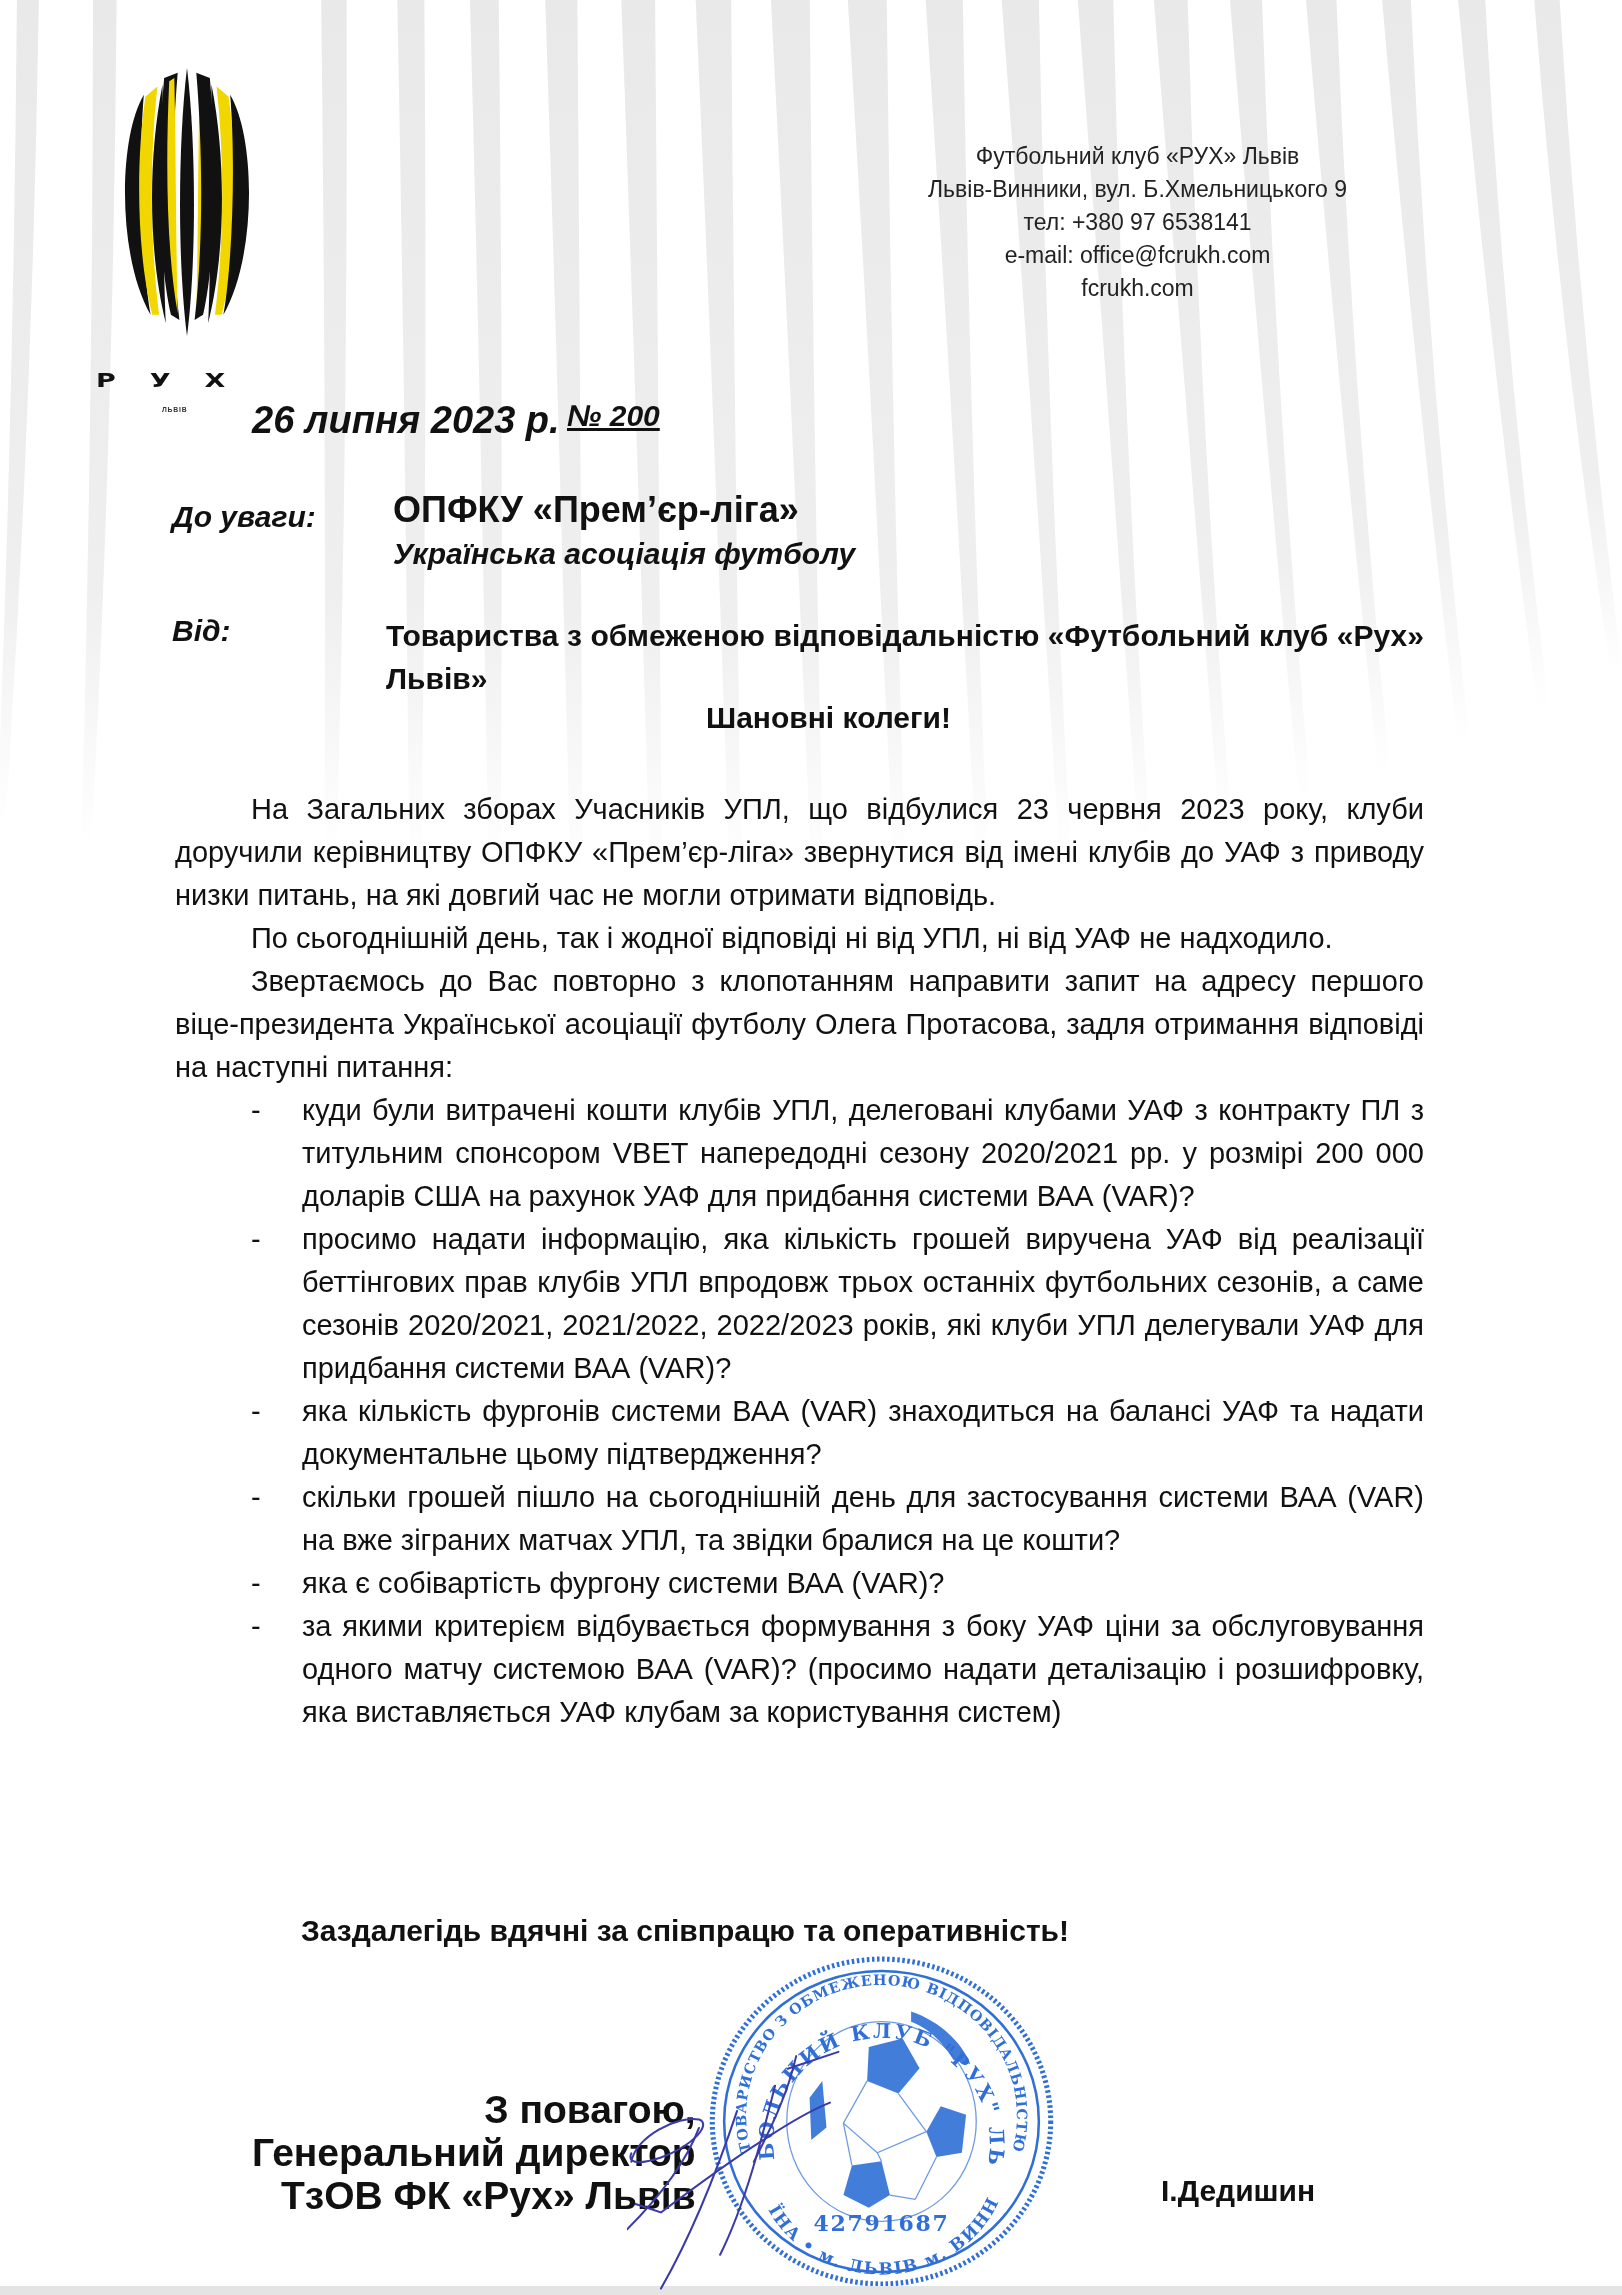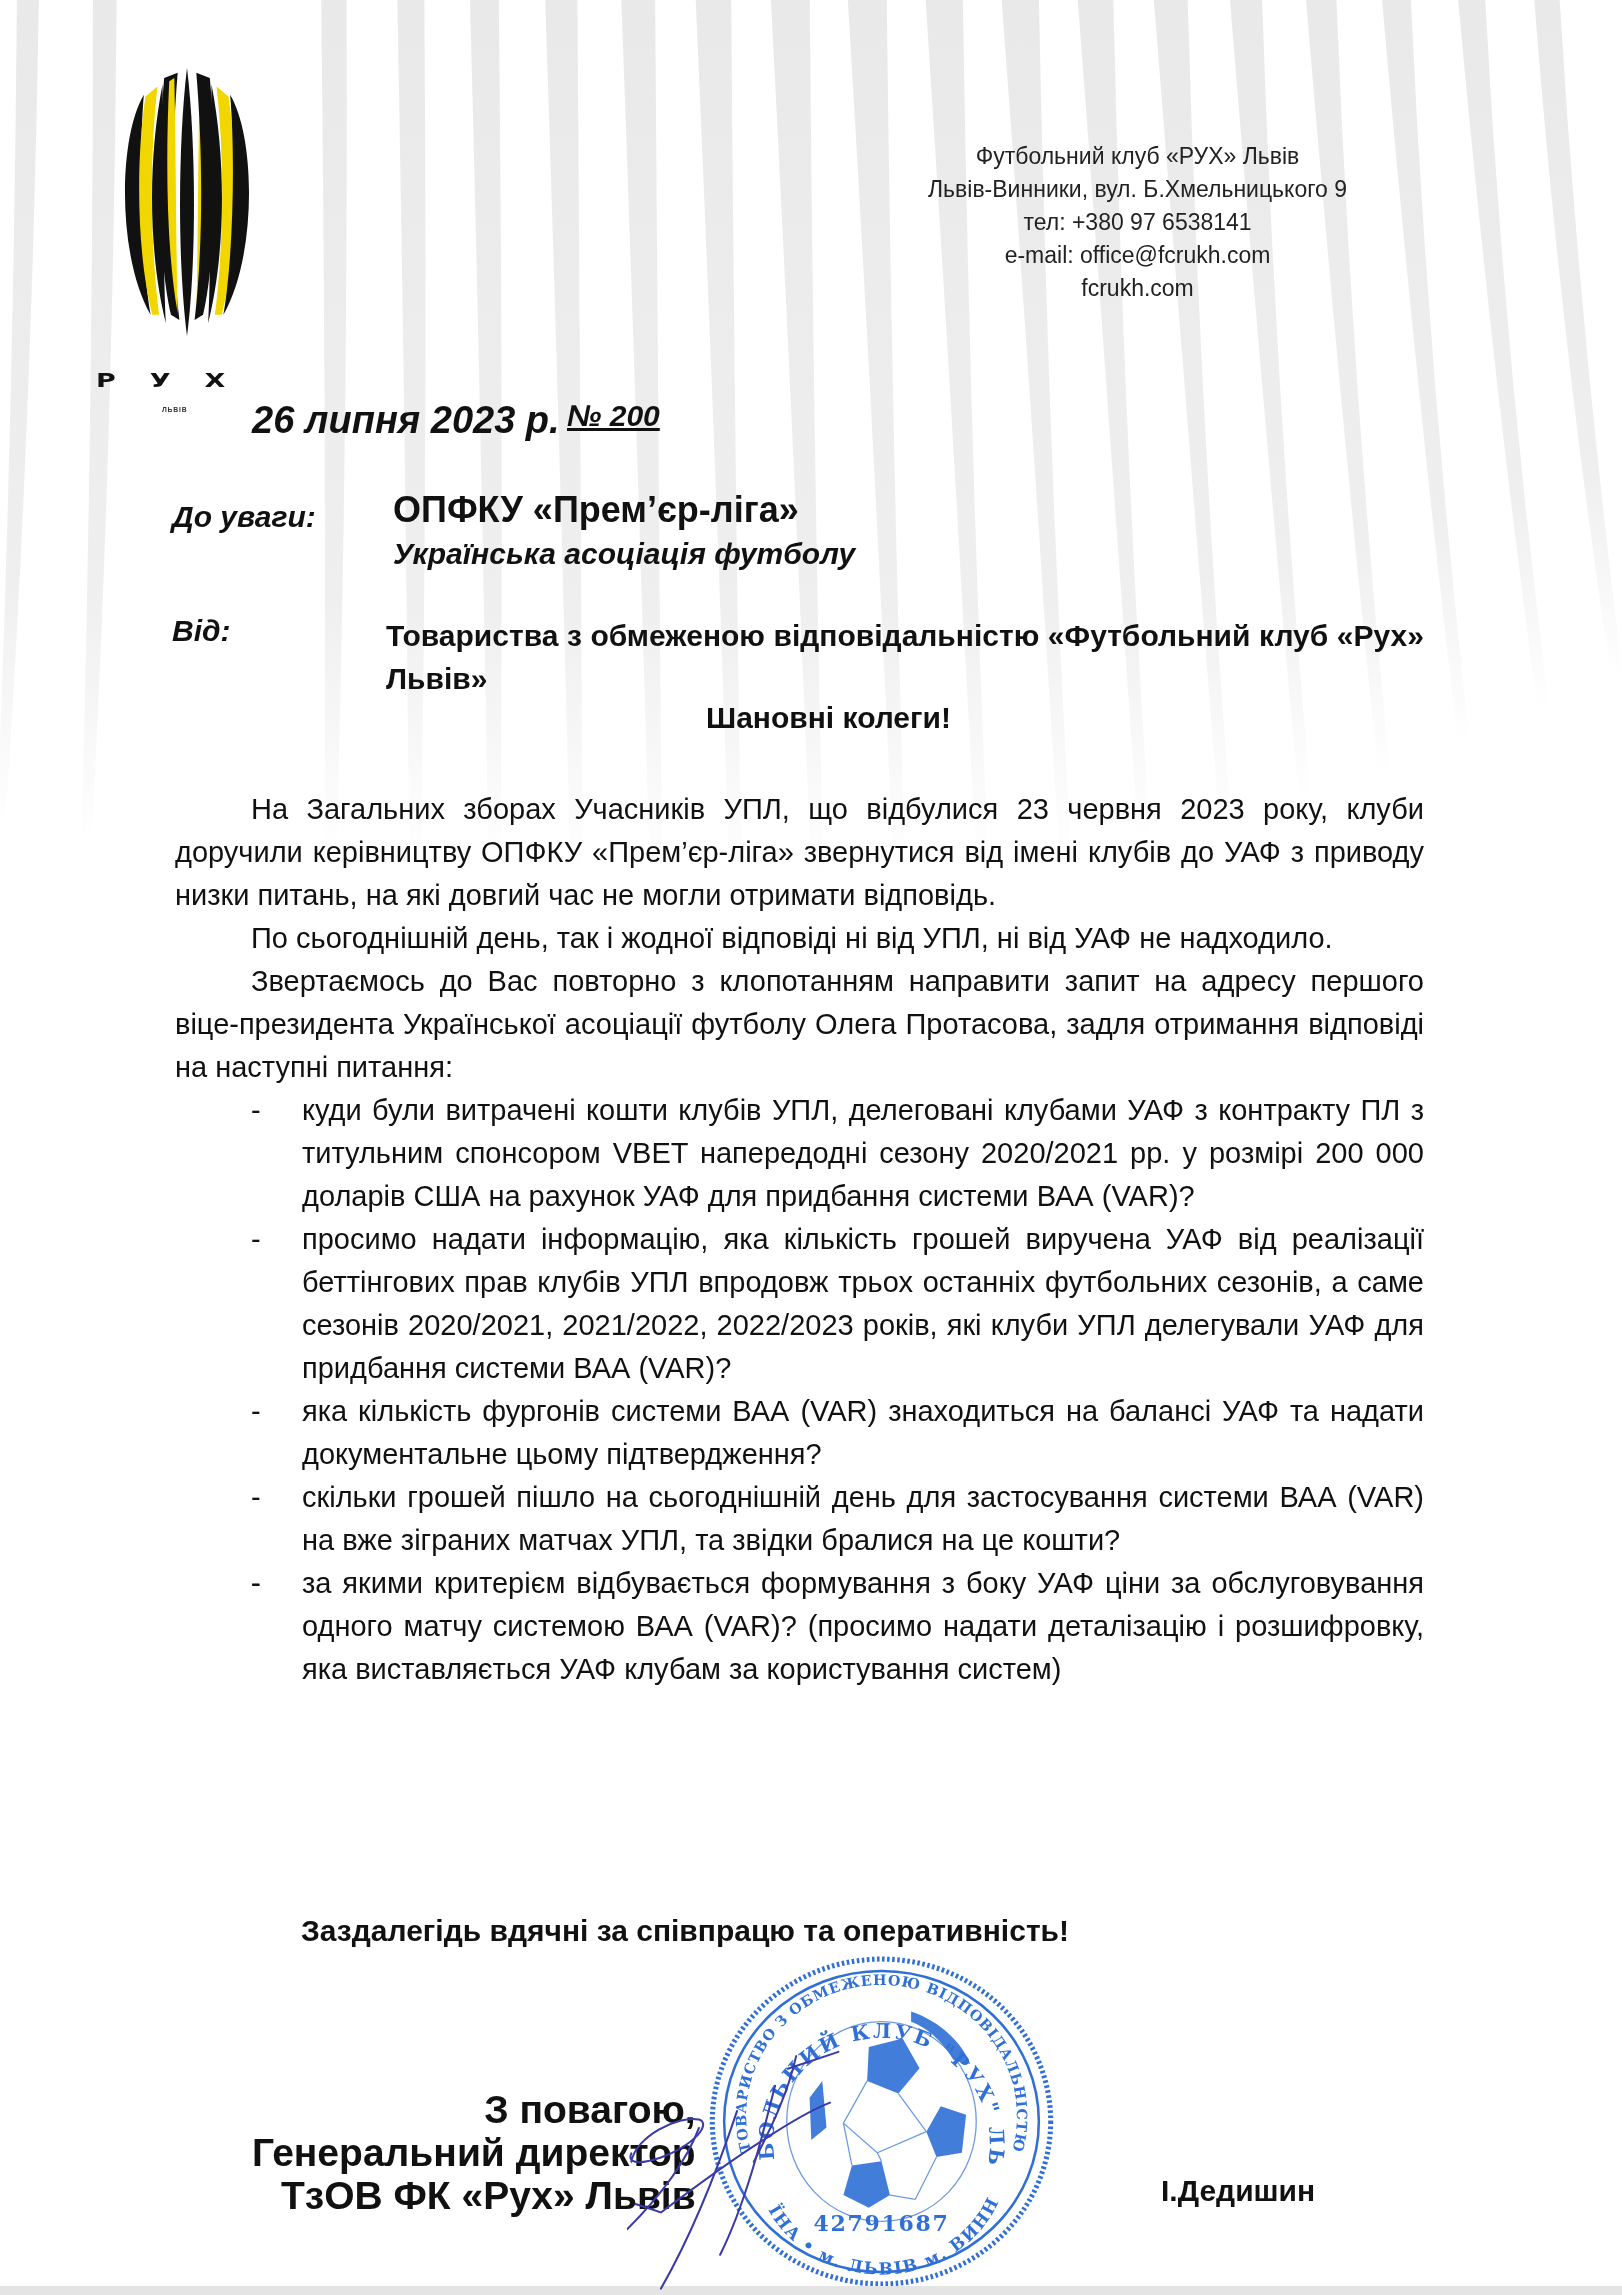--- a/index.html
+++ b/index.html
@@ -120,21 +120,21 @@
 
 <div class="abs body">
   <p class="para">На Загальних зборах Учасників УПЛ, що відбулися 23 червня 2023 року, клуби доручили керівництву  ОПФКУ «Прем’єр-ліга» звернутися від імені клубів до УАФ з приводу низки питань, на які довгий час не могли отримати відповідь.</p>
   <p class="para">По сьогоднішній день, так і жодної відповіді ні від УПЛ, ні від УАФ не надходило.</p>
   <p class="para">Звертаємось до Вас повторно з клопотанням направити запит на адресу першого віце-президента Української асоціації футболу Олега Протасова, задля отримання відповіді на наступні питання:</p>
   <ul class="bullets">
     <li><span class="dash">-</span><span>куди були витрачені кошти клубів УПЛ, делеговані клубами УАФ з контракту ПЛ з титульним спонсором VBET напередодні сезону 2020/2021 рр. у розмірі 200 000 доларів США на рахунок УАФ для придбання системи ВАА (VAR)?</span></li>
     <li><span class="dash">-</span><span>просимо надати інформацію, яка кількість грошей виручена УАФ від реалізації беттінгових прав клубів УПЛ впродовж трьох останніх футбольних сезонів, а саме сезонів 2020/2021, 2021/2022, 2022/2023 років, які клуби УПЛ делегували УАФ для придбання системи ВАА (VAR)?</span></li>
     <li><span class="dash">-</span><span>яка кількість фургонів системи ВАА (VAR) знаходиться на балансі УАФ та надати документальне цьому підтвердження?</span></li>
     <li><span class="dash">-</span><span>скільки грошей пішло на сьогоднішній день для застосування системи ВАА (VAR) на вже зіграних матчах УПЛ, та звідки бралися на це кошти?</span></li>
-    <li><span class="dash">-</span></li>
+    <li><span class="dash">-</span><span>яка є собівартість фургону системи ВАА (VAR)?</span></li>
     <li><span class="dash">-</span><span>за якими критерієм відбувається формування з боку УАФ ціни за обслуговування одного матчу системою ВАА (VAR)? (просимо надати деталізацію і розшифровку, яка виставляється УАФ клубам за користування систем)</span></li>
   </ul>
 </div>
 
 <div class="abs closing">Заздалегідь вдячні за співпрацю та оперативність!</div>
 
 <div class="abs sign-block">
   <div>З повагою,</div>
   <div>Генеральний директор</div>
   <div>ТзОВ ФК «Рух» Львів</div>

